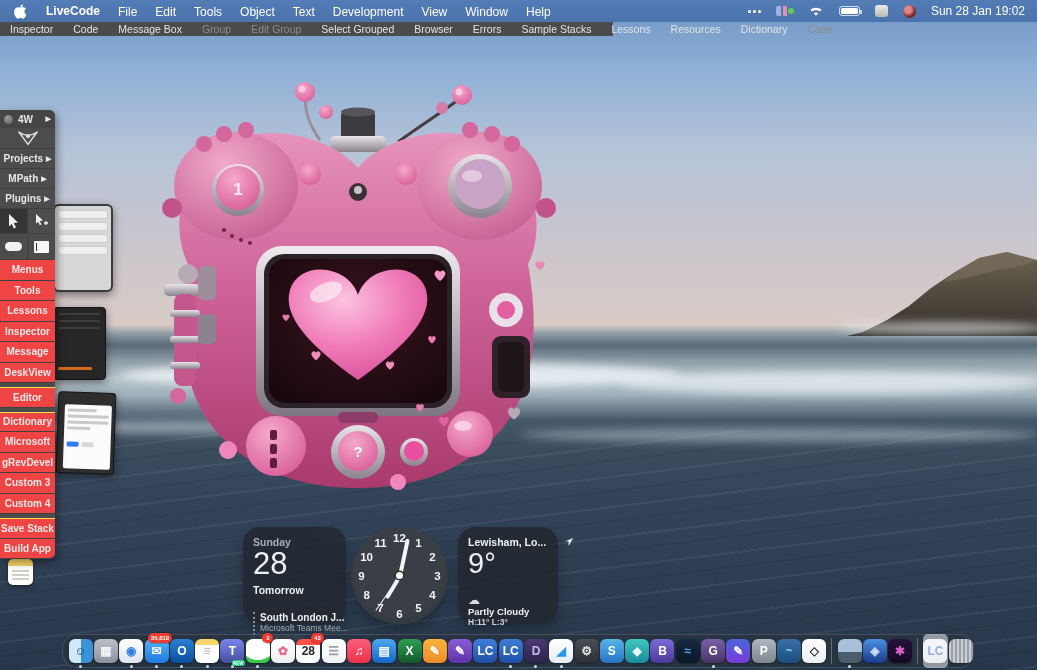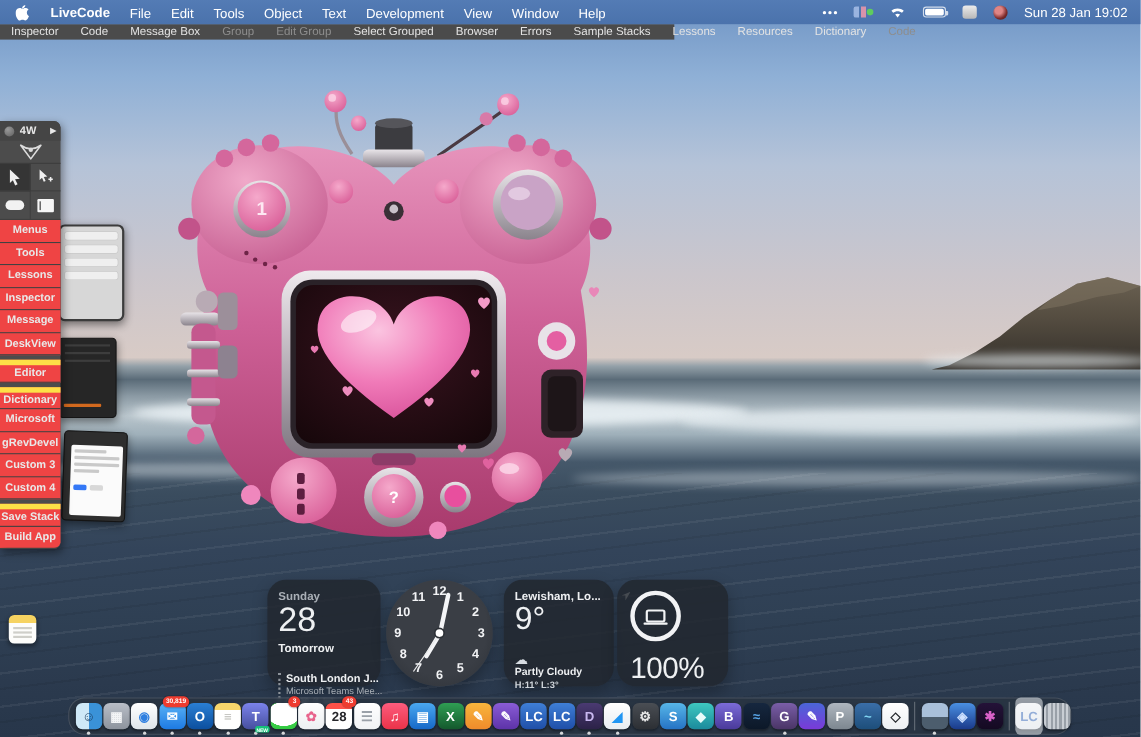--- a/index.html
+++ b/index.html
@@ -50,21 +50,21 @@
   .pal-logo{height:21px;display:flex;align-items:center;justify-content:center;border-bottom:1px solid #3e3e3e;}
   .pal-flyout{height:20px;display:flex;align-items:center;justify-content:center;font-size:10px;font-weight:700;border-bottom:1px solid #3f3f3f;}
   .pal-flyout .arrow{font-size:7px;margin-left:3px;}
   .tool-grid{display:grid;grid-template-columns:1fr 1fr;border-bottom:1px solid #3f3f3f;}
   .tool-cell{height:25px;display:flex;align-items:center;justify-content:center;border-right:1px solid #3f3f3f;border-bottom:1px solid #3f3f3f;}
   .tool-cell.active{background:#353535;}
   .btn-shape{width:17px;height:9px;border-radius:5px;background:#f2f2f2;}
   .field-shape{width:15px;height:12px;background:#f6f6f6;border-radius:1px;position:relative;}
   .field-shape::before{content:"";position:absolute;left:2px;top:2px;width:1.5px;height:8px;background:#333;}
   .pal-btn{height:20.5px;display:flex;align-items:center;justify-content:center;font-size:10px;font-weight:700;border-bottom:1px solid #414141;background:#ef4444;}
-  .pal-btn.gap{margin-top:4px;border-top:5px solid #fde047;}
+  .pal-btn.gap{margin-top:4px;border-top:1px solid #fde047;}
   .pal-btn:last-child{border-radius:0 0 6px 0;}
 
   
   .thumb{position:absolute;border-radius:4px;box-shadow:0 3px 8px rgba(0,0,0,.45);z-index:30;overflow:hidden;}
   .thumb-a{left:53px;top:204px;width:60px;height:88px;background:#d7d7d7;border:2px solid #3c3c3c;border-radius:6px;}
   .thumb-a .row{height:7px;margin:5px 4px 0;background:#efefef;border-radius:2px;box-shadow:0 0 0 .5px #c4c4c4;}
   .thumb-b{left:53px;top:307px;width:53px;height:73px;background:#262626;border:1px solid #151515;}
   .thumb-b .bar{position:absolute;left:4px;bottom:9px;width:34px;height:3px;background:#d2691e;border-radius:1px;}
   .thumb-b .ln{height:2px;margin:5px 5px 0;background:#3d3d3d;}
   .thumb-c{left:57px;top:392px;width:58px;height:82px;background:#2e2e2e;border:1px solid #141414;transform:rotate(2deg);}
@@ -220,20 +220,35 @@
       <span class="pal-dot"></span>
       <span>4W</span>
       <span class="arrow">▶</span>
     </div>
     <div class="pal-logo">
       <svg width="22" height="16" viewBox="0 0 24 17">
         <path d="M2,2 Q12,9 22,2 L12,15.5 Z" fill="none" stroke="#dcdcdc" stroke-width="1.6" stroke-linejoin="round"></path>
         <circle cx="12" cy="6.5" r="2.2" fill="#dcdcdc"></circle>
       </svg>
     </div>
+    <div>
+
+    <div class="pal-flyout">
+          <span>Projects</span>
+          <span class="arrow">▶</span>
+        </div>
+        <div class="pal-flyout">
+          <span>MPath</span>
+          <span class="arrow">▶</span>
+        </div>
+        <div class="pal-flyout">
+          <span>Plugins</span>
+          <span class="arrow">▶</span>
+        </div>
+      </div>
     <div class="tool-grid">
       <div class="tool-cell active">
         <svg width="13" height="16" viewBox="0 0 13 16">
             <path d="M2,1 L11,9.5 L6.7,10 L9,14.6 L6.8,15.6 L4.7,10.9 L2,13.4 Z" fill="#f0f0f0"></path>
           </svg>
       </div>
       <div class="tool-cell" style="border-right:none">
         <svg width="15" height="16" viewBox="0 0 15 16">
             <path d="M2,1 L9,7.5 L5.8,8 L7.5,11.5 L5.8,12.3 L4.2,8.7 L2,10.7 Z" fill="#f0f0f0"></path>
             <path d="M10,10 h4 M12,8 v4" stroke="#f0f0f0" stroke-width="1.4"></path>
@@ -430,26 +445,20 @@
     <div class="loc">
       <span>Lewisham, Lo...</span>
       <span class="nav-arrow-icon"></span>
     </div>
     <div class="temp">9°</div>
     <div class="cond-icon">☁</div>
     <div class="cond">Partly Cloudy</div>
     <div class="hl">H:11° L:3°</div>
   </div>
 
-  <div class="widget w-batt">
-    <div class="batt-ring">
-      <span class="laptop-icon"></span>
-    </div>
-    <div class="pct">100%</div>
-  </div>
 
   <div class="notes-file"></div>
 
   <div class="dock">
 
   <div class="dock-item running">
 
         <span class="di-tile" style="background: linear-gradient(90deg, rgb(207, 233, 247) 0px, rgb(207, 233, 247) 50%, rgb(58, 146, 216) 50%); color: rgb(28, 61, 95);">☺</span>
 
       </div>

